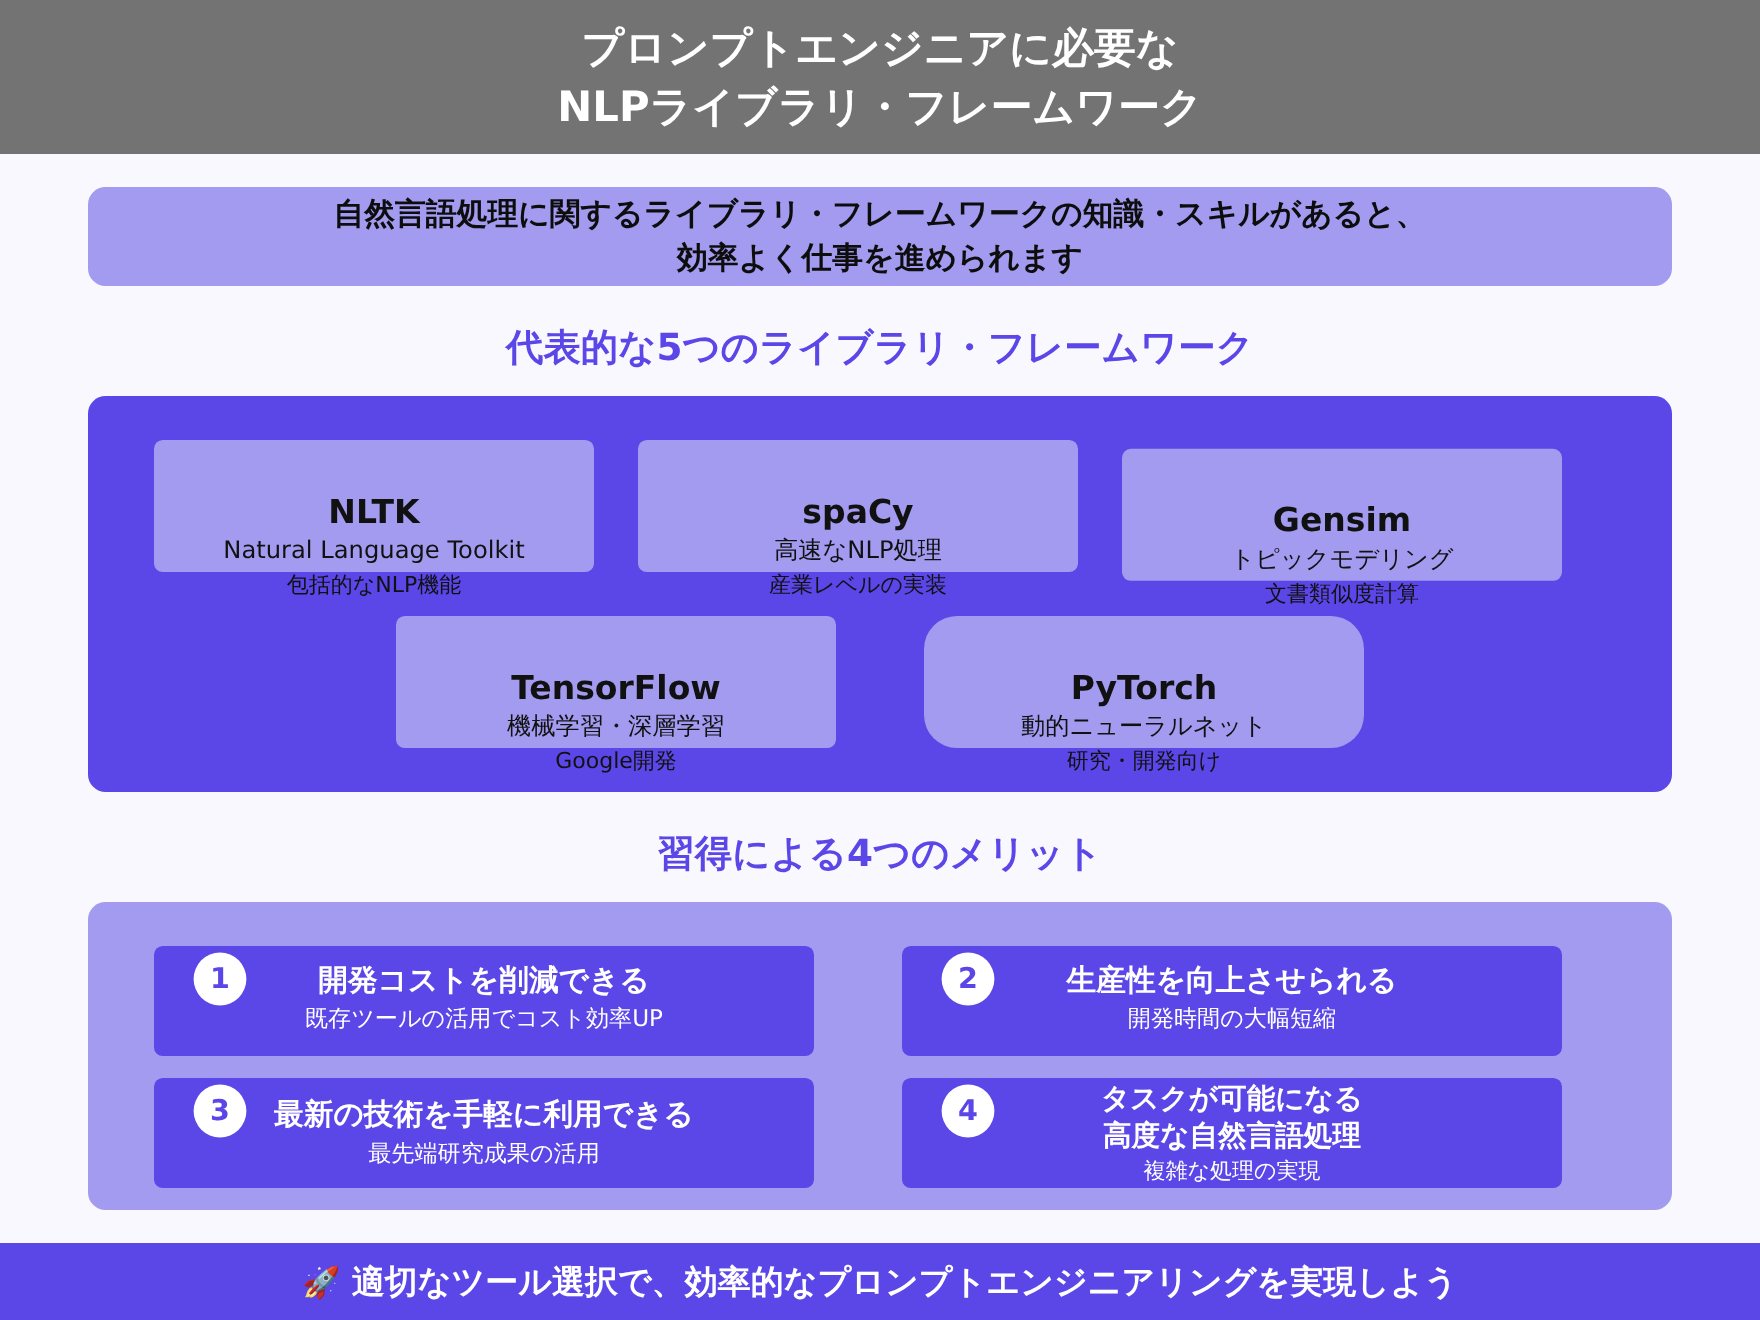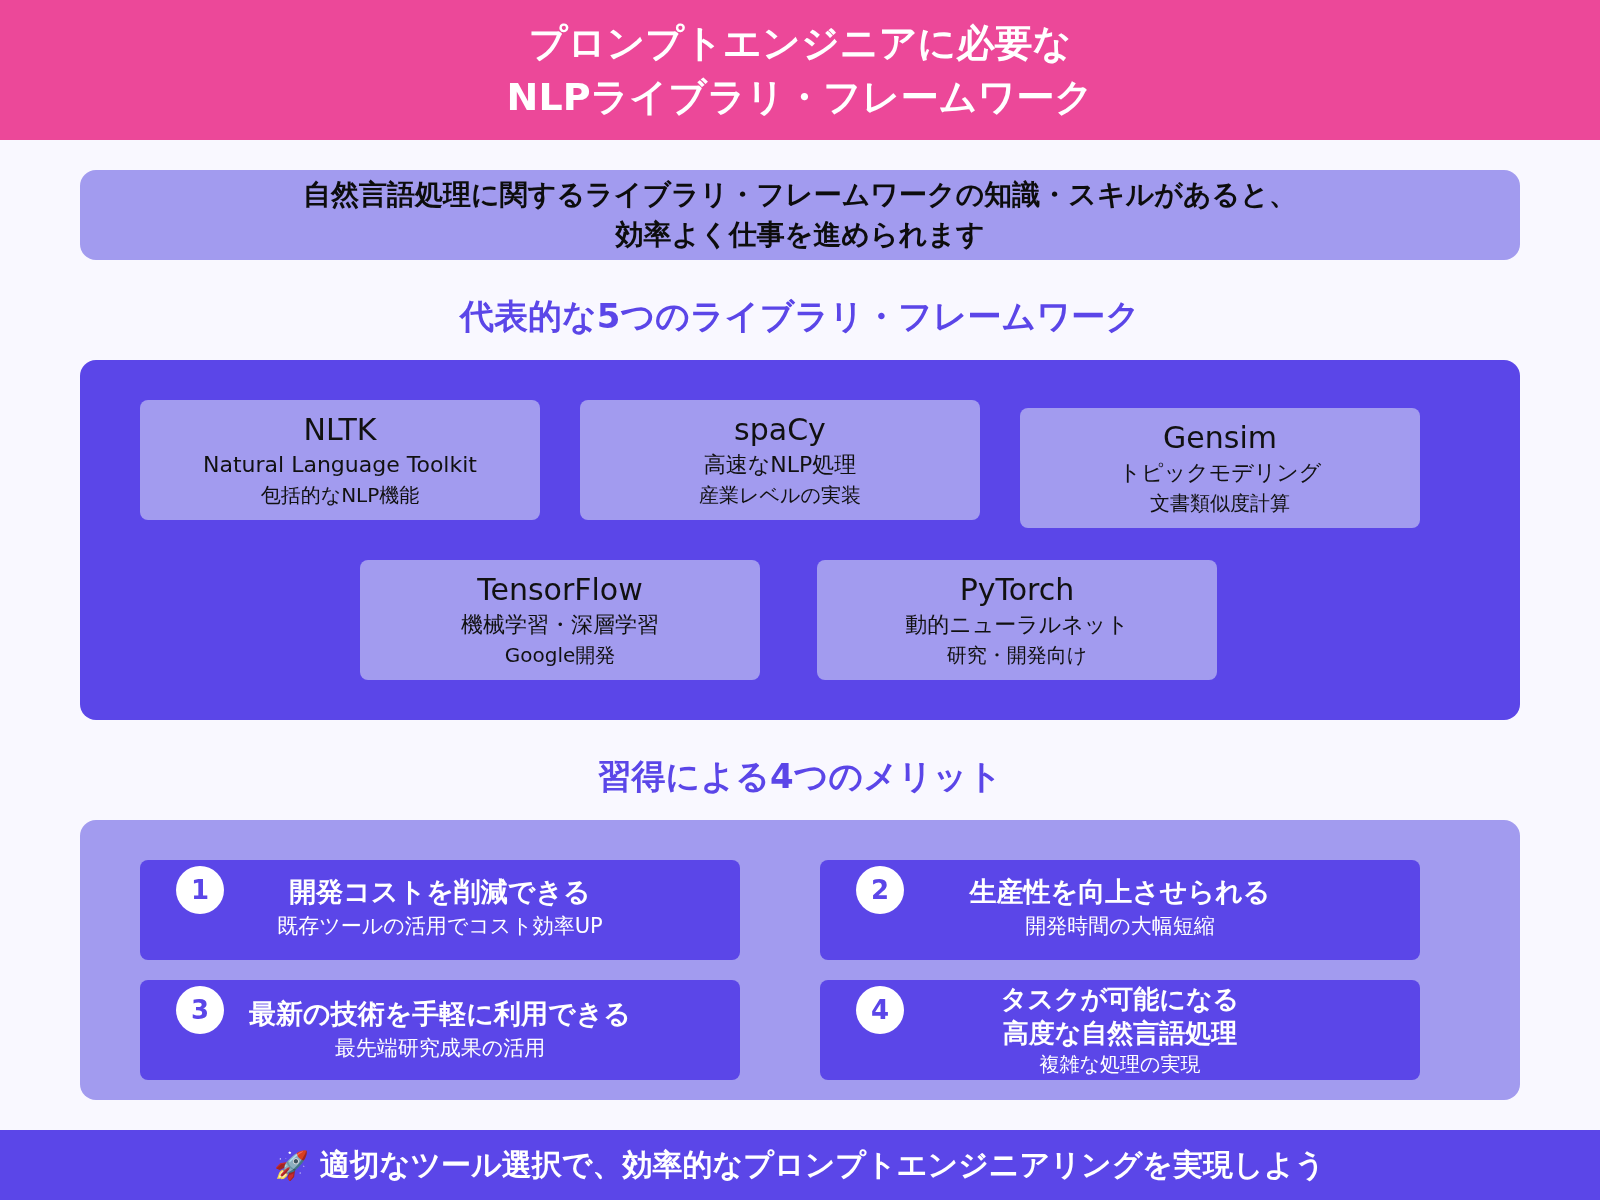--- a/index.html
+++ b/index.html
@@ -5,21 +5,21 @@
     * { box-sizing: border-box; margin: 0; padding: 0; }
     html, body {
       width: 1600px; height: 1200px; overflow: hidden;
       background: #f9f8ff;
       font-family: "DejaVu Sans", "Liberation Sans", sans-serif;
     }
     .page { position: relative; width: 1600px; height: 1200px; }
 
     .header {
       position: absolute; left: 0; top: 0; width: 1600px; height: 140px;
-      background: #ec4899; color: #ffffff;
+      background: #737373; color: #ffffff;
       display: flex; flex-direction: column; align-items: center; justify-content: center;
       font-weight: bold; font-size: 38px; line-height: 54px; text-align: center;
     }
 
     .intro {
       position: absolute; left: 80px; top: 170px; width: 1440px; height: 90px;
       background: #a29bef; border-radius: 16px;
       display: flex; flex-direction: column; align-items: center; justify-content: center;
       color: #0d0d0d; font-weight: bold; font-size: 28px; line-height: 40px; text-align: right;
     }
@@ -34,28 +34,28 @@
     .lib-panel {
       position: absolute; left: 80px; top: 360px; width: 1440px; height: 360px;
       background: #5b46e8; border-radius: 16px;
     }
     .lib-card {
       position: absolute; width: 400px; height: 120px;
       background: #a29bef; border-radius: 8px;
       display: flex; flex-direction: column; align-items: center; justify-content: flex-start;
       padding-top: 10px; color: #111111; text-align: center;
     }
-    .lib-card .name { font-weight: normal; font-size: 30px; line-height: 40px; }
+    .lib-card .name { font-weight: bold; font-size: 30px; line-height: 40px; margin-top: 36px; }
     .lib-card .desc { font-size: 22px; line-height: 30px; }
     .lib-card .sub { font-size: 20px; line-height: 30px; }
     .c1 { left: 60px; top: 40px; }
     .c2 { left: 500px; top: 40px; }
     .c3 { left: 940px; top: 48px; text-align: center; }
     .c4 { left: 280px; top: 200px; }
-    .c5 { left: 737px; top: 200px; }
+    .c5 { left: 760px; top: 200px; border-radius: 30px; }
 
     .merit-panel {
       position: absolute; left: 80px; top: 820px; width: 1440px; height: 280px;
       background: #a29bef; border-radius: 16px;
     }
     .merit-card {
       position: absolute; width: 600px; height: 100px;
       background: #5b46e8; border-radius: 8px; color: #ffffff;
     }
     .m1 { left: 60px; top: 40px; }

